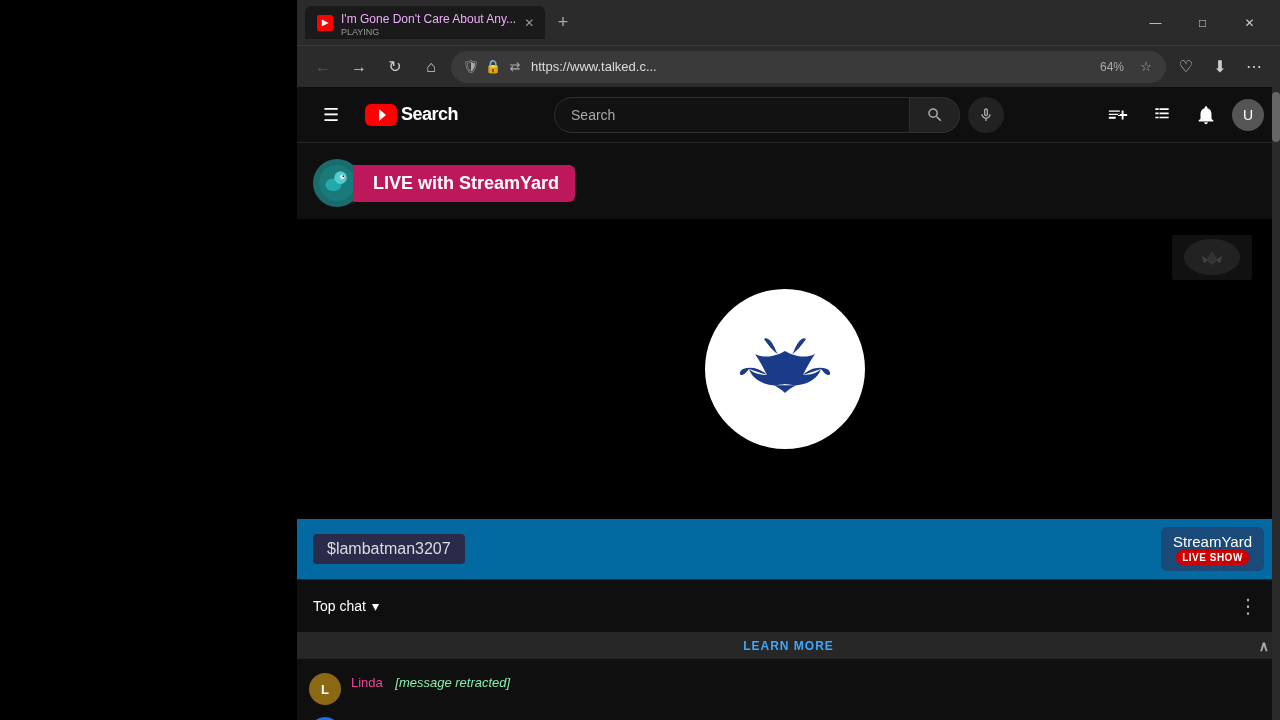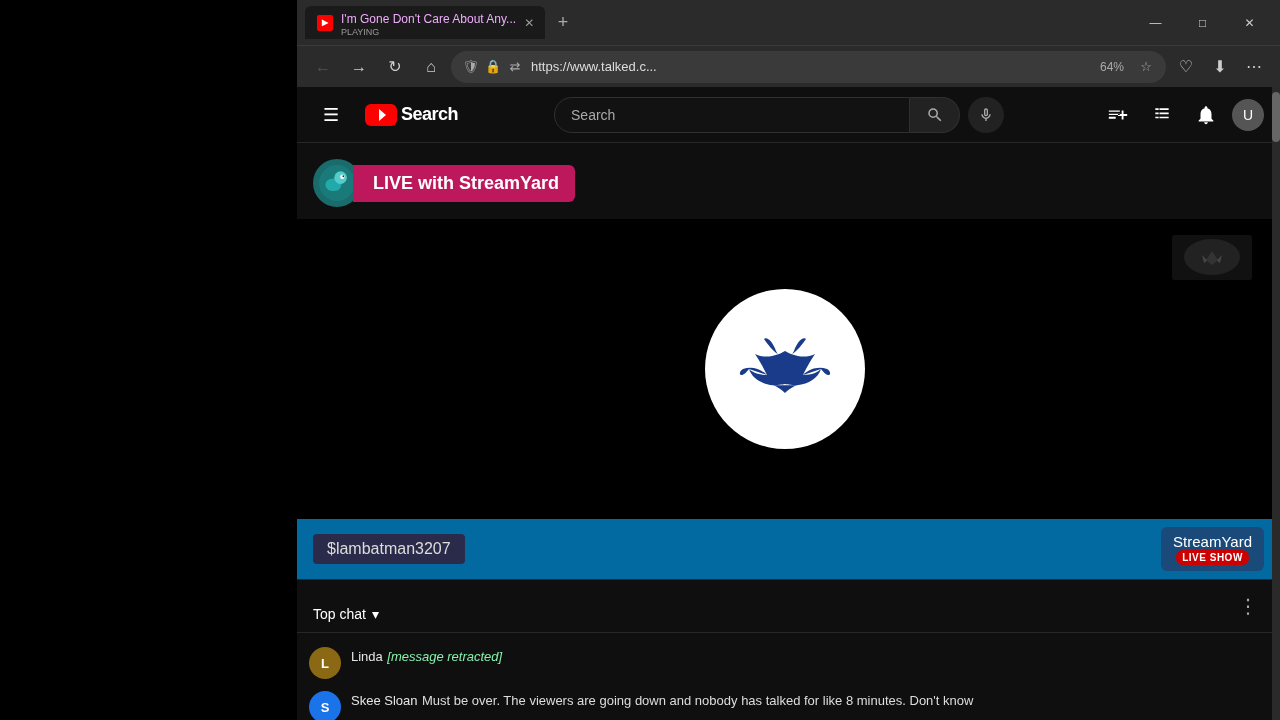--- a/index.html
+++ b/index.html
@@ -452,21 +452,21 @@
 
     
     .chat-section {
       background: #0f0f0f;
       margin: 0;
       border-top: 1px solid #272727;
     }
 
     .chat-header {
       display: flex;
-      align-items: flex-end;
+      align-items: center;
       justify-content: space-between;
       padding: 10px 16px;
       border-bottom: 1px solid #272727;
     }
 
     .top-chat-selector {
       display: flex;
       align-items: center;
       gap: 6px;
       cursor: pointer;
@@ -532,23 +532,24 @@
       font-size: 13px;
       font-weight: bold;
       color: white;
     }
 
     .chat-content {
       flex: 1;
     }
 
     .chat-username {
-      color: #e5e5e5;
+      color: #ec4899;
       font-size: 13px;
       font-weight: 500;
+      margin-right: 8px;
     }
 
     .chat-retracted {
       color: #86efac;
       font-size: 13px;
       font-style: italic;
     }
 
     .chat-text {
       color: #ddd;
@@ -738,20 +739,24 @@
 
       <div class="chat-section">
         <div class="chat-header">
           <div class="top-chat-selector">
             <span>Top chat</span>
             <span>▾</span>
           </div>
           <div class="chat-more-btn">⋮</div>
         </div>
 
+        <div class="learn-more-bar">
+          <span>LEARN MORE</span>
+          <div class="collapse-btn">∧</div>
+        </div>
 
         <div class="chat-messages">
 
           <div class="chat-message">
             <div class="chat-avatar" style="background: #8B6914;">L</div>
             <div class="chat-content">
               <span class="chat-username">Linda</span>
               <span class="chat-retracted">[message retracted]</span>
             </div>
           </div>

